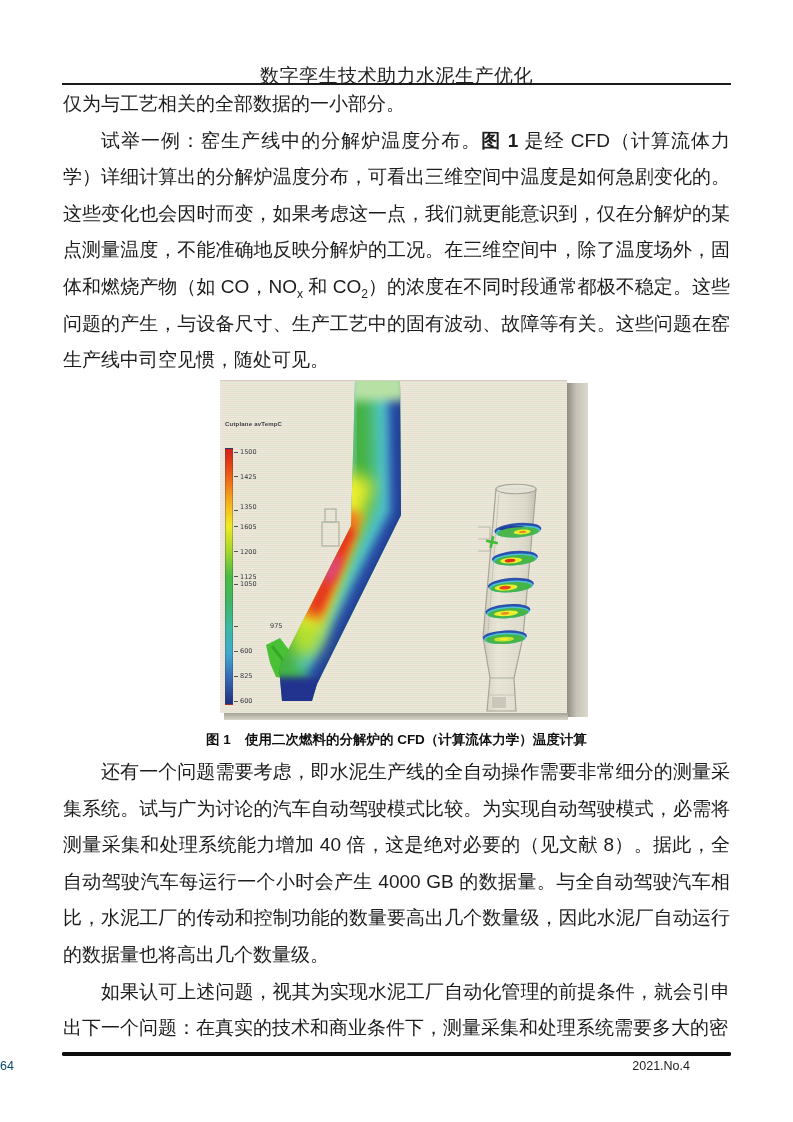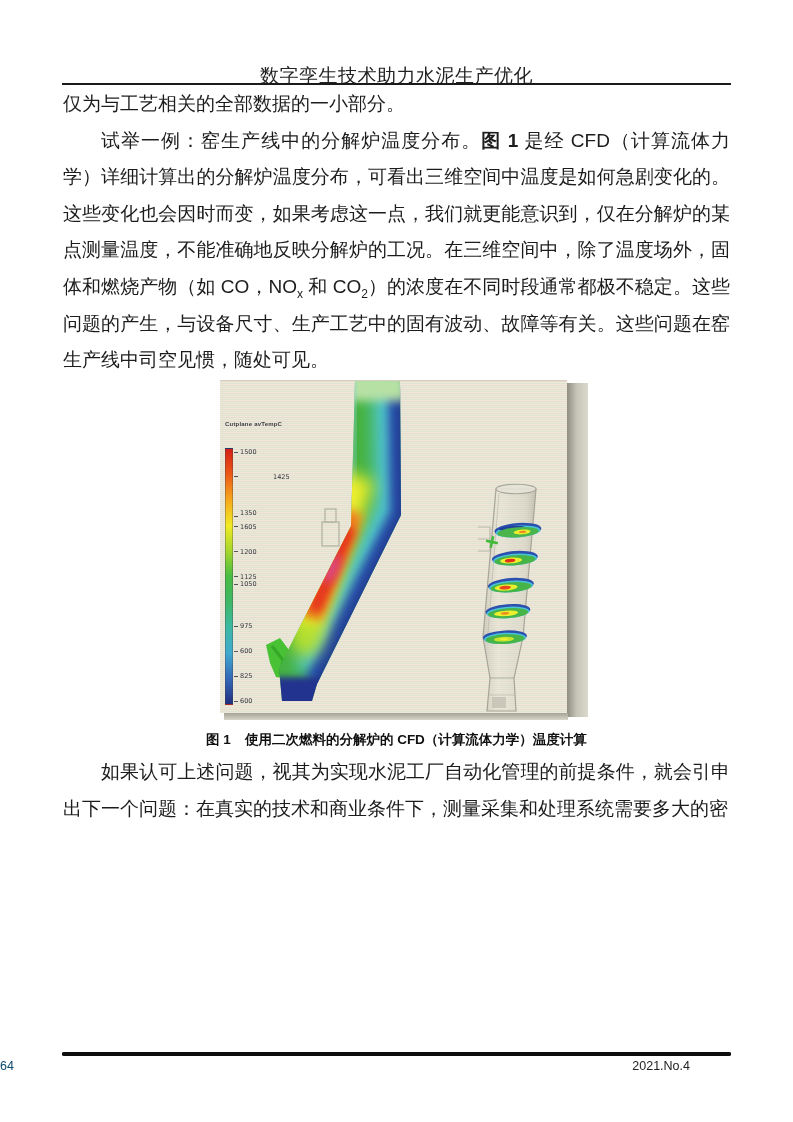--- a/index.html
+++ b/index.html
@@ -197,45 +197,45 @@
 
       <div class="legend">
         <div class="legend-title">Cutplane avTempC</div>
         <div class="legend-row">
           <div class="cb-bar" style="background: linear-gradient(rgb(211, 31, 23), rgb(236, 90, 23), rgb(245, 169, 28), rgb(242, 234, 37), rgb(166, 215, 44), rgb(73, 188, 66), rgb(62, 183, 102), rgb(59, 185, 164), rgb(65, 169, 207), rgb(52, 104, 184), rgb(32, 47, 126));"></div>
           <div class="cb-ticks">
               <div class="cb-tick" style="top: 4px;">
                 <span class="cb-dash"></span>
                 <span>1500</span>
               </div>
-              <div class="cb-tick" style="top: 28.9px; gap: 33px;">
+              <div class="cb-tick" style="top: 28.9px;">
                 <span class="cb-dash"></span>
                 <span>1425</span>
               </div>
-              <div class="cb-tick" style="top: 65px; align-items: flex-end;">
+              <div class="cb-tick" style="top: 59px; align-items: flex-end;">
                 <span class="cb-dash"></span>
                 <span>1350</span>
               </div>
               <div class="cb-tick" style="top: 78.7px;">
                 <span class="cb-dash"></span>
                 <span>1605</span>
               </div>
               <div class="cb-tick" style="top: 103.6px;">
                 <span class="cb-dash"></span>
                 <span>1200</span>
               </div>
               <div class="cb-tick" style="top: 128.5px;">
                 <span class="cb-dash"></span>
                 <span>1125</span>
               </div>
               <div class="cb-tick" style="top: 136px;">
                 <span class="cb-dash"></span>
                 <span>1050</span>
               </div>
-              <div class="cb-tick" style="top: 178.3px;">
+              <div class="cb-tick" style="top: 178.3px; gap: 30px;">
                 <span class="cb-dash"></span>
                 <span>975</span>
               </div>
               <div class="cb-tick" style="top: 203.2px;">
                 <span class="cb-dash"></span>
                 <span>600</span>
               </div>
               <div class="cb-tick" style="top: 228.1px;">
                 <span class="cb-dash"></span>
                 <span>825</span>
@@ -250,20 +250,21 @@
     </div>
     <div class="shadow-right"></div>
     <div class="shadow-bottom"></div>
   </div>
 
   <div class="caption">
     <span class="cap-label">图 1</span><span>使用二次燃料的分解炉的 CFD（计算流体力学）温度计算</span>
   </div>
 
   <div class="text-block tb2">
+      <p class="para indent"><span>还有一个问题需要考虑，即水泥生产线的全自动操作需要非常细分的测量采集系统。试与广为讨论的汽车自动驾驶模式比较。为实现自动驾驶模式，必需将测量采集和处理系统能力增加 40 倍，这是绝对必要的（见文献 8）。据此，全自动驾驶汽车每运行一个小时会产生 4000 GB 的数据量。与全自动驾驶汽车相比，水泥工厂的传动和控制功能的数量要高出几个数量级，因此水泥厂自动运行的数据量也将高出几个数量级。</span></p>
       <p class="para indent"><span>如果认可上述问题，视其为实现水泥工厂自动化管理的前提条件，就会引申出下一个问题：在真实的技术和商业条件下，测量采集和处理系统需要多大的密</span></p>
     </div>
 
   <div class="footer-rule"></div>
   <div class="page-number">64</div>
   <div class="issue-label">2021.No.4</div>
 
 </div>
 
 </body></html>

